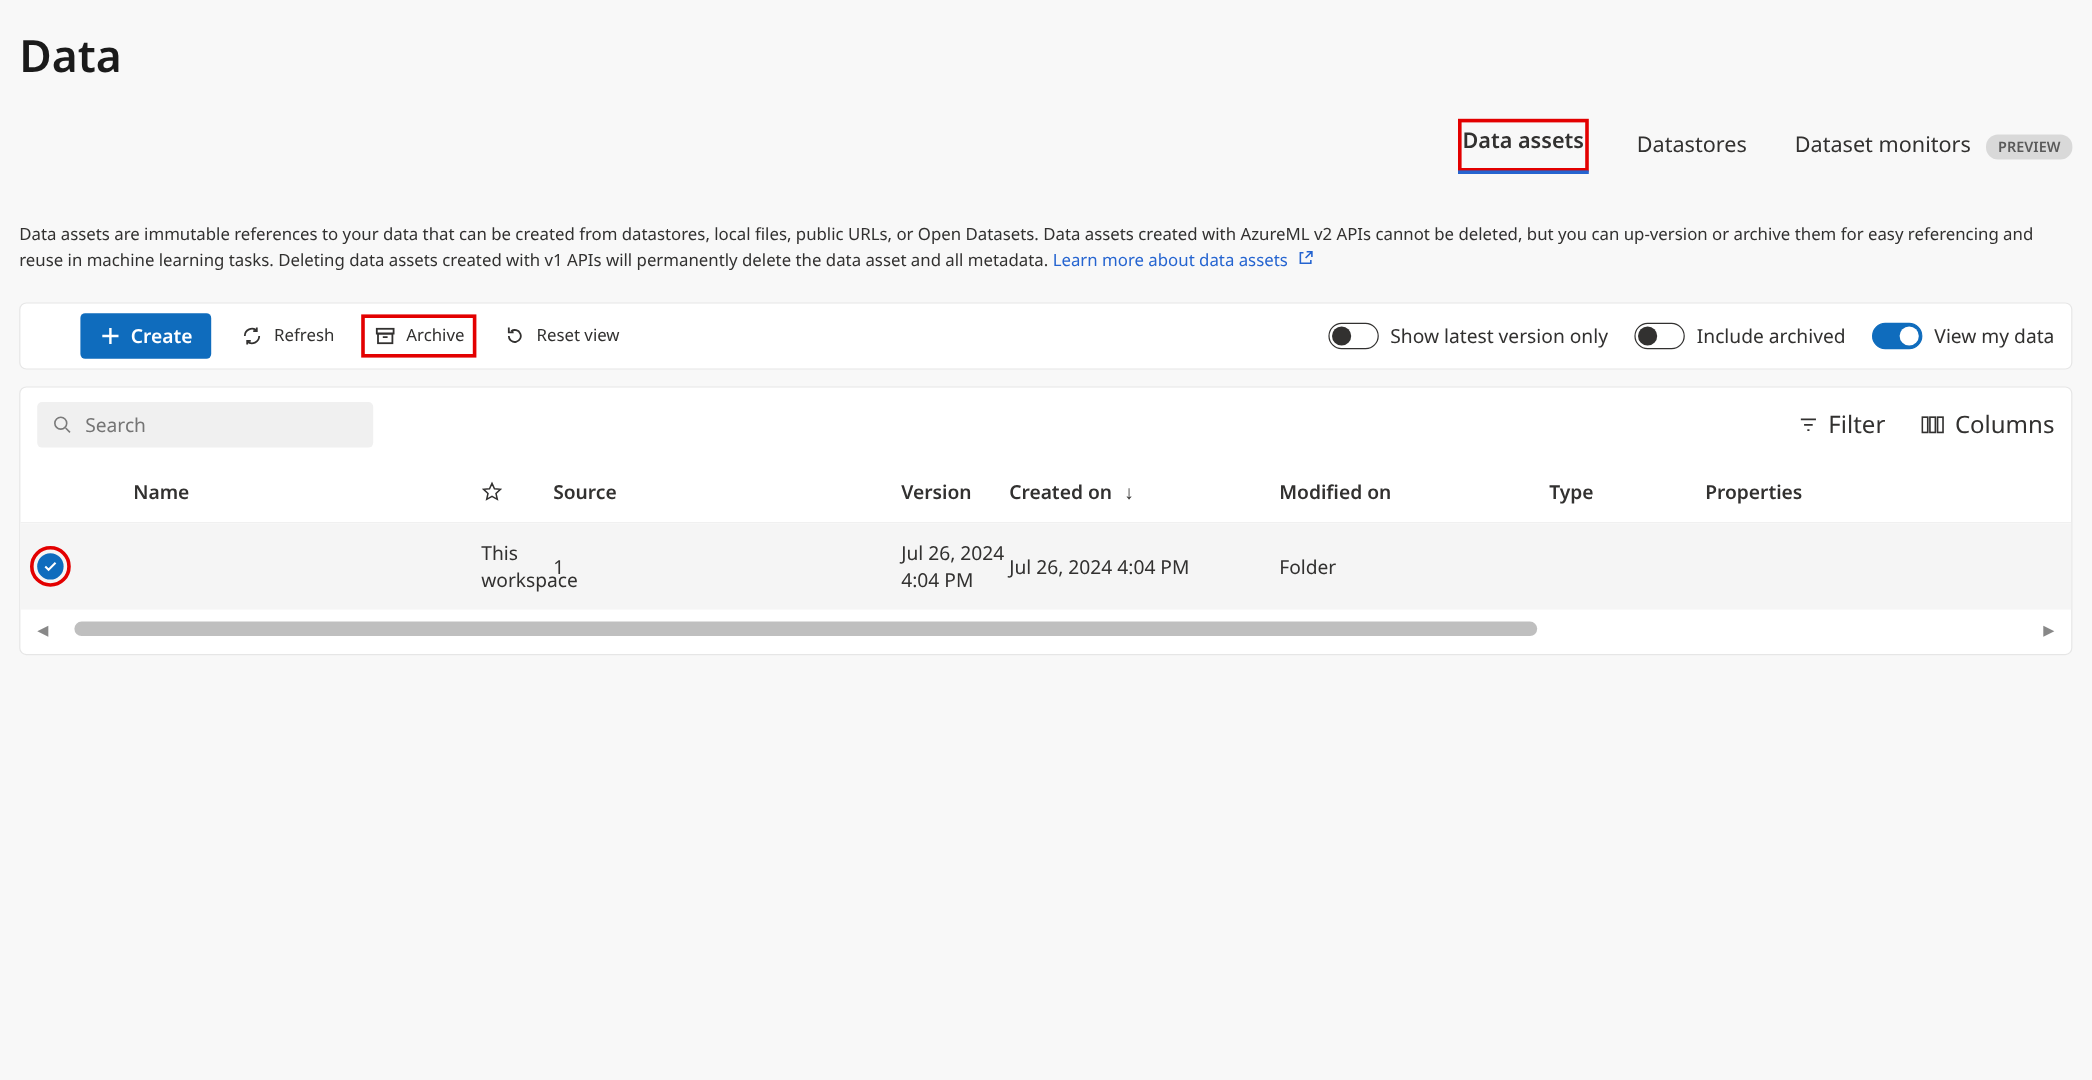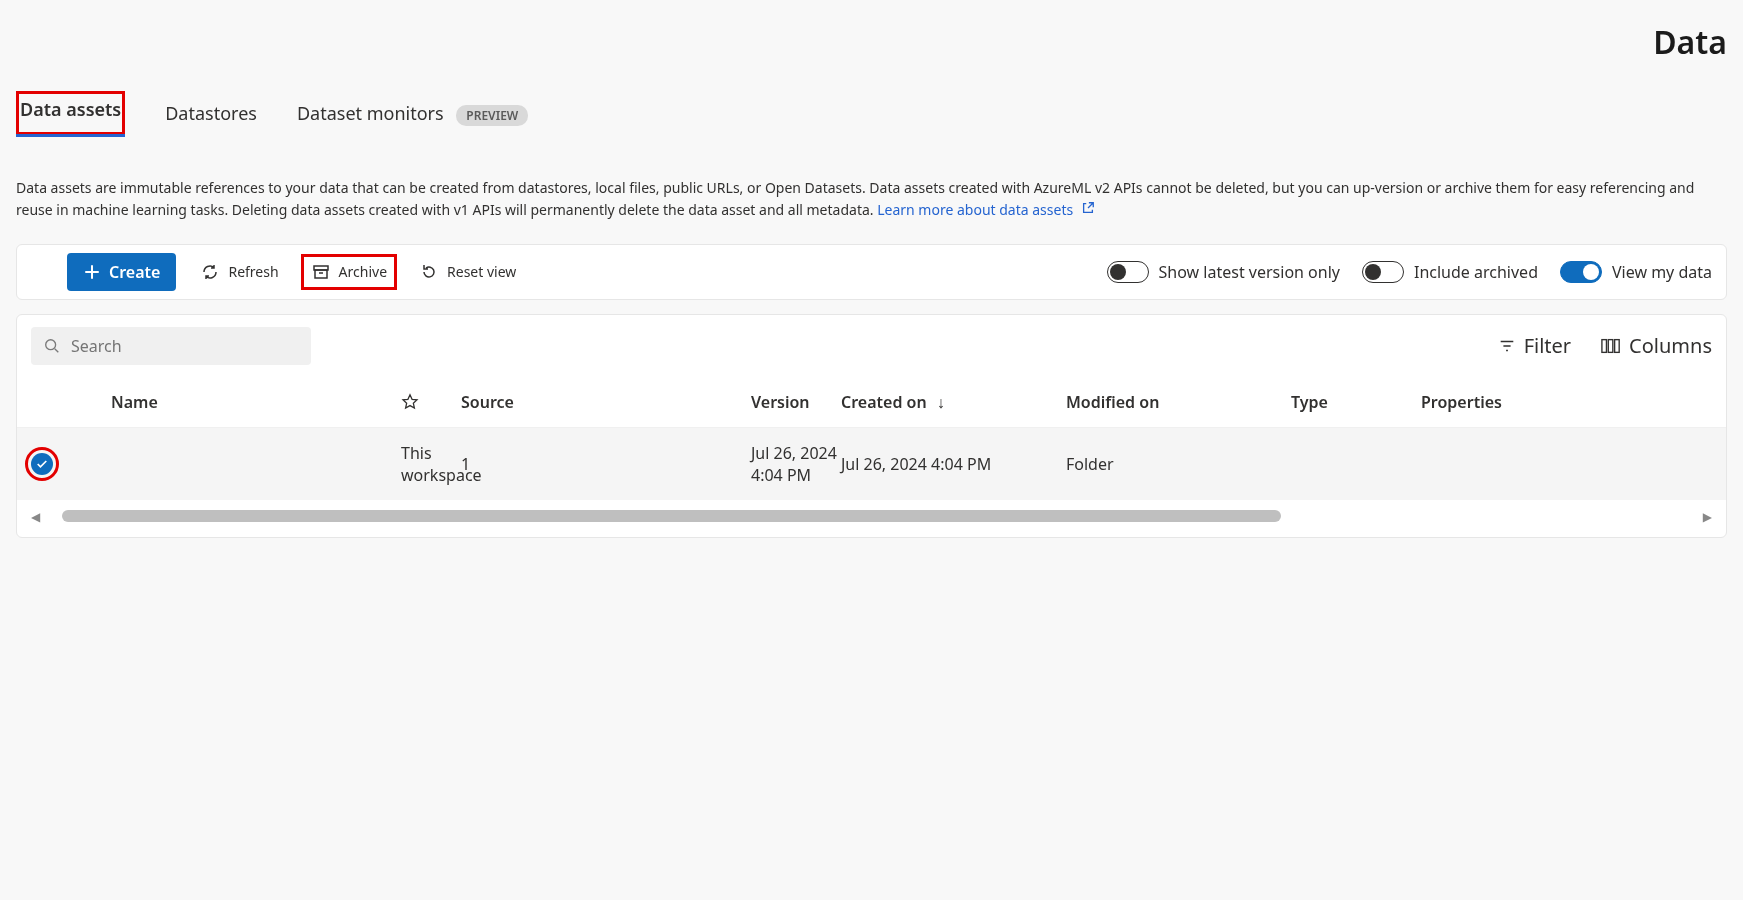--- a/index.html
+++ b/index.html
@@ -1,23 +1,23 @@
 <!DOCTYPE html>
 <html><head>
 <meta charset="utf-8">
 <style>
   * { box-sizing: border-box; margin: 0; padding: 0; font-family: "Segoe UI", -apple-system, system-ui, sans-serif; }
 
   body { background: #f8f8f8; color: #323130; font-size: 14px; }
 
   .page { padding: 0 16px 16px 16px; }
 
-  .page-title { font-size: 32px; font-weight: 600; padding: 20px 0 28px 0; color: #1b1b1b; text-align: right; }
-
-  .tabrow { display: flex; gap: 40px; align-items: center; padding: 0 0 14px 0; border-bottom: none; }
+  .page-title { font-size: 37px; font-weight: 600; padding: 20px 0 28px 0; color: #1b1b1b; }
+
+  .tabrow { display: flex; gap: 40px; align-items: center; padding: 0 0 14px 0; border-bottom: none; justify-content: flex-end; }
   .tab { font-size: 18px; color: #323130; cursor: pointer; padding: 6px 0; position: relative; }
   .tab.active { font-weight: 600; }
   .tab.active::after { content:""; position:absolute; left:0; right:0; bottom:-2px; height:3px; background:#2564d0; }
   .preview-pill { background:#d9d9d9; color:#5a5a5a; font-size:12px; padding:2px 10px; border-radius:10px; margin-left:8px; font-weight:600; }
 
   .desc { font-size: 14px; line-height: 1.6; padding: 28px 0 12px 0; max-width: 1720px; }
   .desc a { color:#2564d0; text-decoration: none; }
   .desc .ext-icon { vertical-align: baseline; margin-left:4px; }
 
   .toolbar-panel { background:#fff; border:1px solid #e6e6e6; border-radius:6px; padding:8px 14px; display:flex; align-items:center; justify-content:space-between; margin-top:10px; }

